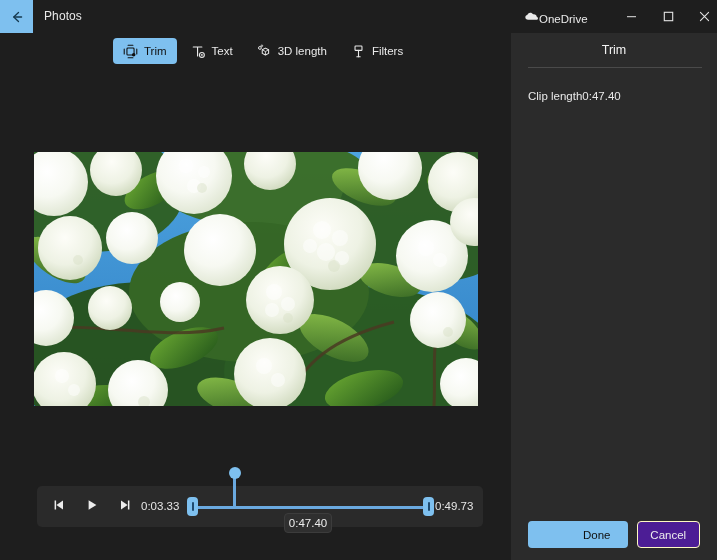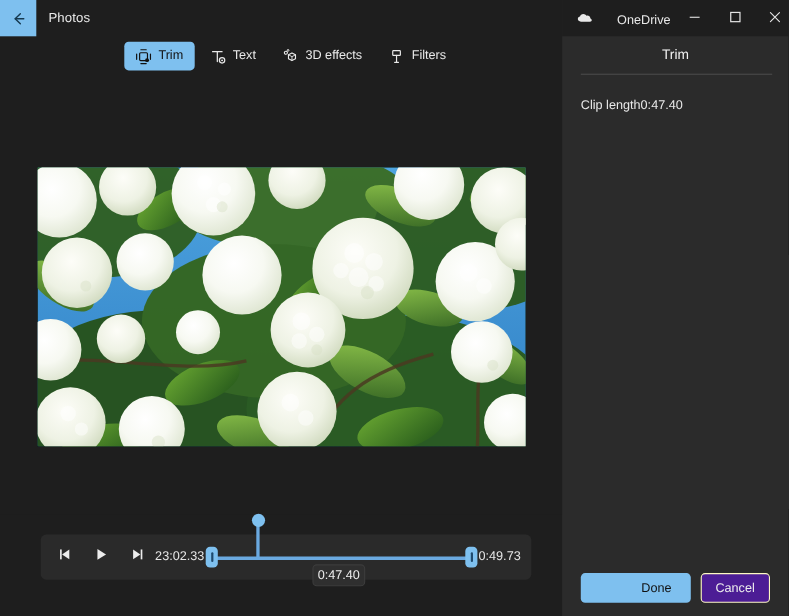--- a/index.html
+++ b/index.html
@@ -159,21 +159,21 @@
     width: 206px; height: 560px;
     background: #2b2b2b;
   }
   .panel-titlebar {
     position: absolute; left: 0; top: 0;
     width: 206px; height: 33px;
     background: #1e1e1e;
   }
   .od {
     position: absolute; left: 13px; top: 9px;
-    display: flex; align-items: center; gap: 22px;
+    display: flex; align-items: center; gap: 0;
   }
   .od-label { font-size: 11.5px; color: #eaeaea; }
   .wc {
     position: absolute; top: 0;
     width: 34px; height: 33px;
     display: flex; align-items: center; justify-content: center;
     cursor: pointer;
   }
   .wc.min { left: 103px; }
   .wc.max { left: 140px; }
@@ -262,21 +262,21 @@
 
       <div class="tool">
         <span class="ti">
           <svg width="15" height="15" viewBox="0 0 16 16">
             <path d="M5.6 6.2 L9 4.4 L12.4 6.2 L12.4 10 L9 11.8 L5.6 10 Z" fill="none" stroke="#e9e9e9" stroke-width="1.1" stroke-linejoin="round"></path>
             <path d="M5.6 6.2 L9 8 L12.4 6.2 M9 8 v3.8" fill="none" stroke="#e9e9e9" stroke-width=".9"></path>
             <circle cx="3.1" cy="4.2" r="1.5" fill="none" stroke="#e9e9e9" stroke-width="1.05"></circle>
             <circle cx="5.2" cy="1.9" r=".85" fill="none" stroke="#e9e9e9" stroke-width=".9"></circle>
           </svg>
         </span>
-        <span>3D effects</span>
+        <span>3D length</span>
       </div>
 
       <div class="tool">
         <span class="ti">
           <svg width="15" height="15" viewBox="0 0 16 16">
             <rect x="4.3" y="2.2" width="7.4" height="4.6" rx=".7" fill="none" stroke="#e9e9e9" stroke-width="1.15"></rect>
             <path d="M8 6.8 v6.8" stroke="#e9e9e9" stroke-width="1.15" stroke-linecap="round"></path>
             <path d="M6.2 13.6 h3.6" stroke="#e9e9e9" stroke-width="1.15" stroke-linecap="round"></path>
           </svg>
         </span>
@@ -420,21 +420,21 @@
 
       <div class="pbtn next">
         <span>
           <svg width="14" height="14" viewBox="0 0 14 14">
             <path d="M3 2.5 L9.6 7 L3 11.5 Z" fill="#ececec"></path>
             <rect x="9.9" y="2.5" width="1.5" height="9" fill="#ececec"></rect>
           </svg>
         </span>
       </div>
 
-      <div class="t-left">23:02.33</div>
+      <div class="t-left">0:03.33</div>
 
       <div class="track-area">
         <div class="track-dotted"></div>
         <div class="track-line"></div>
         <div class="playhead">
           <div class="playhead-knob"></div>
         </div>
         <div class="handle start"></div>
         <div class="handle end"></div>
       </div>

